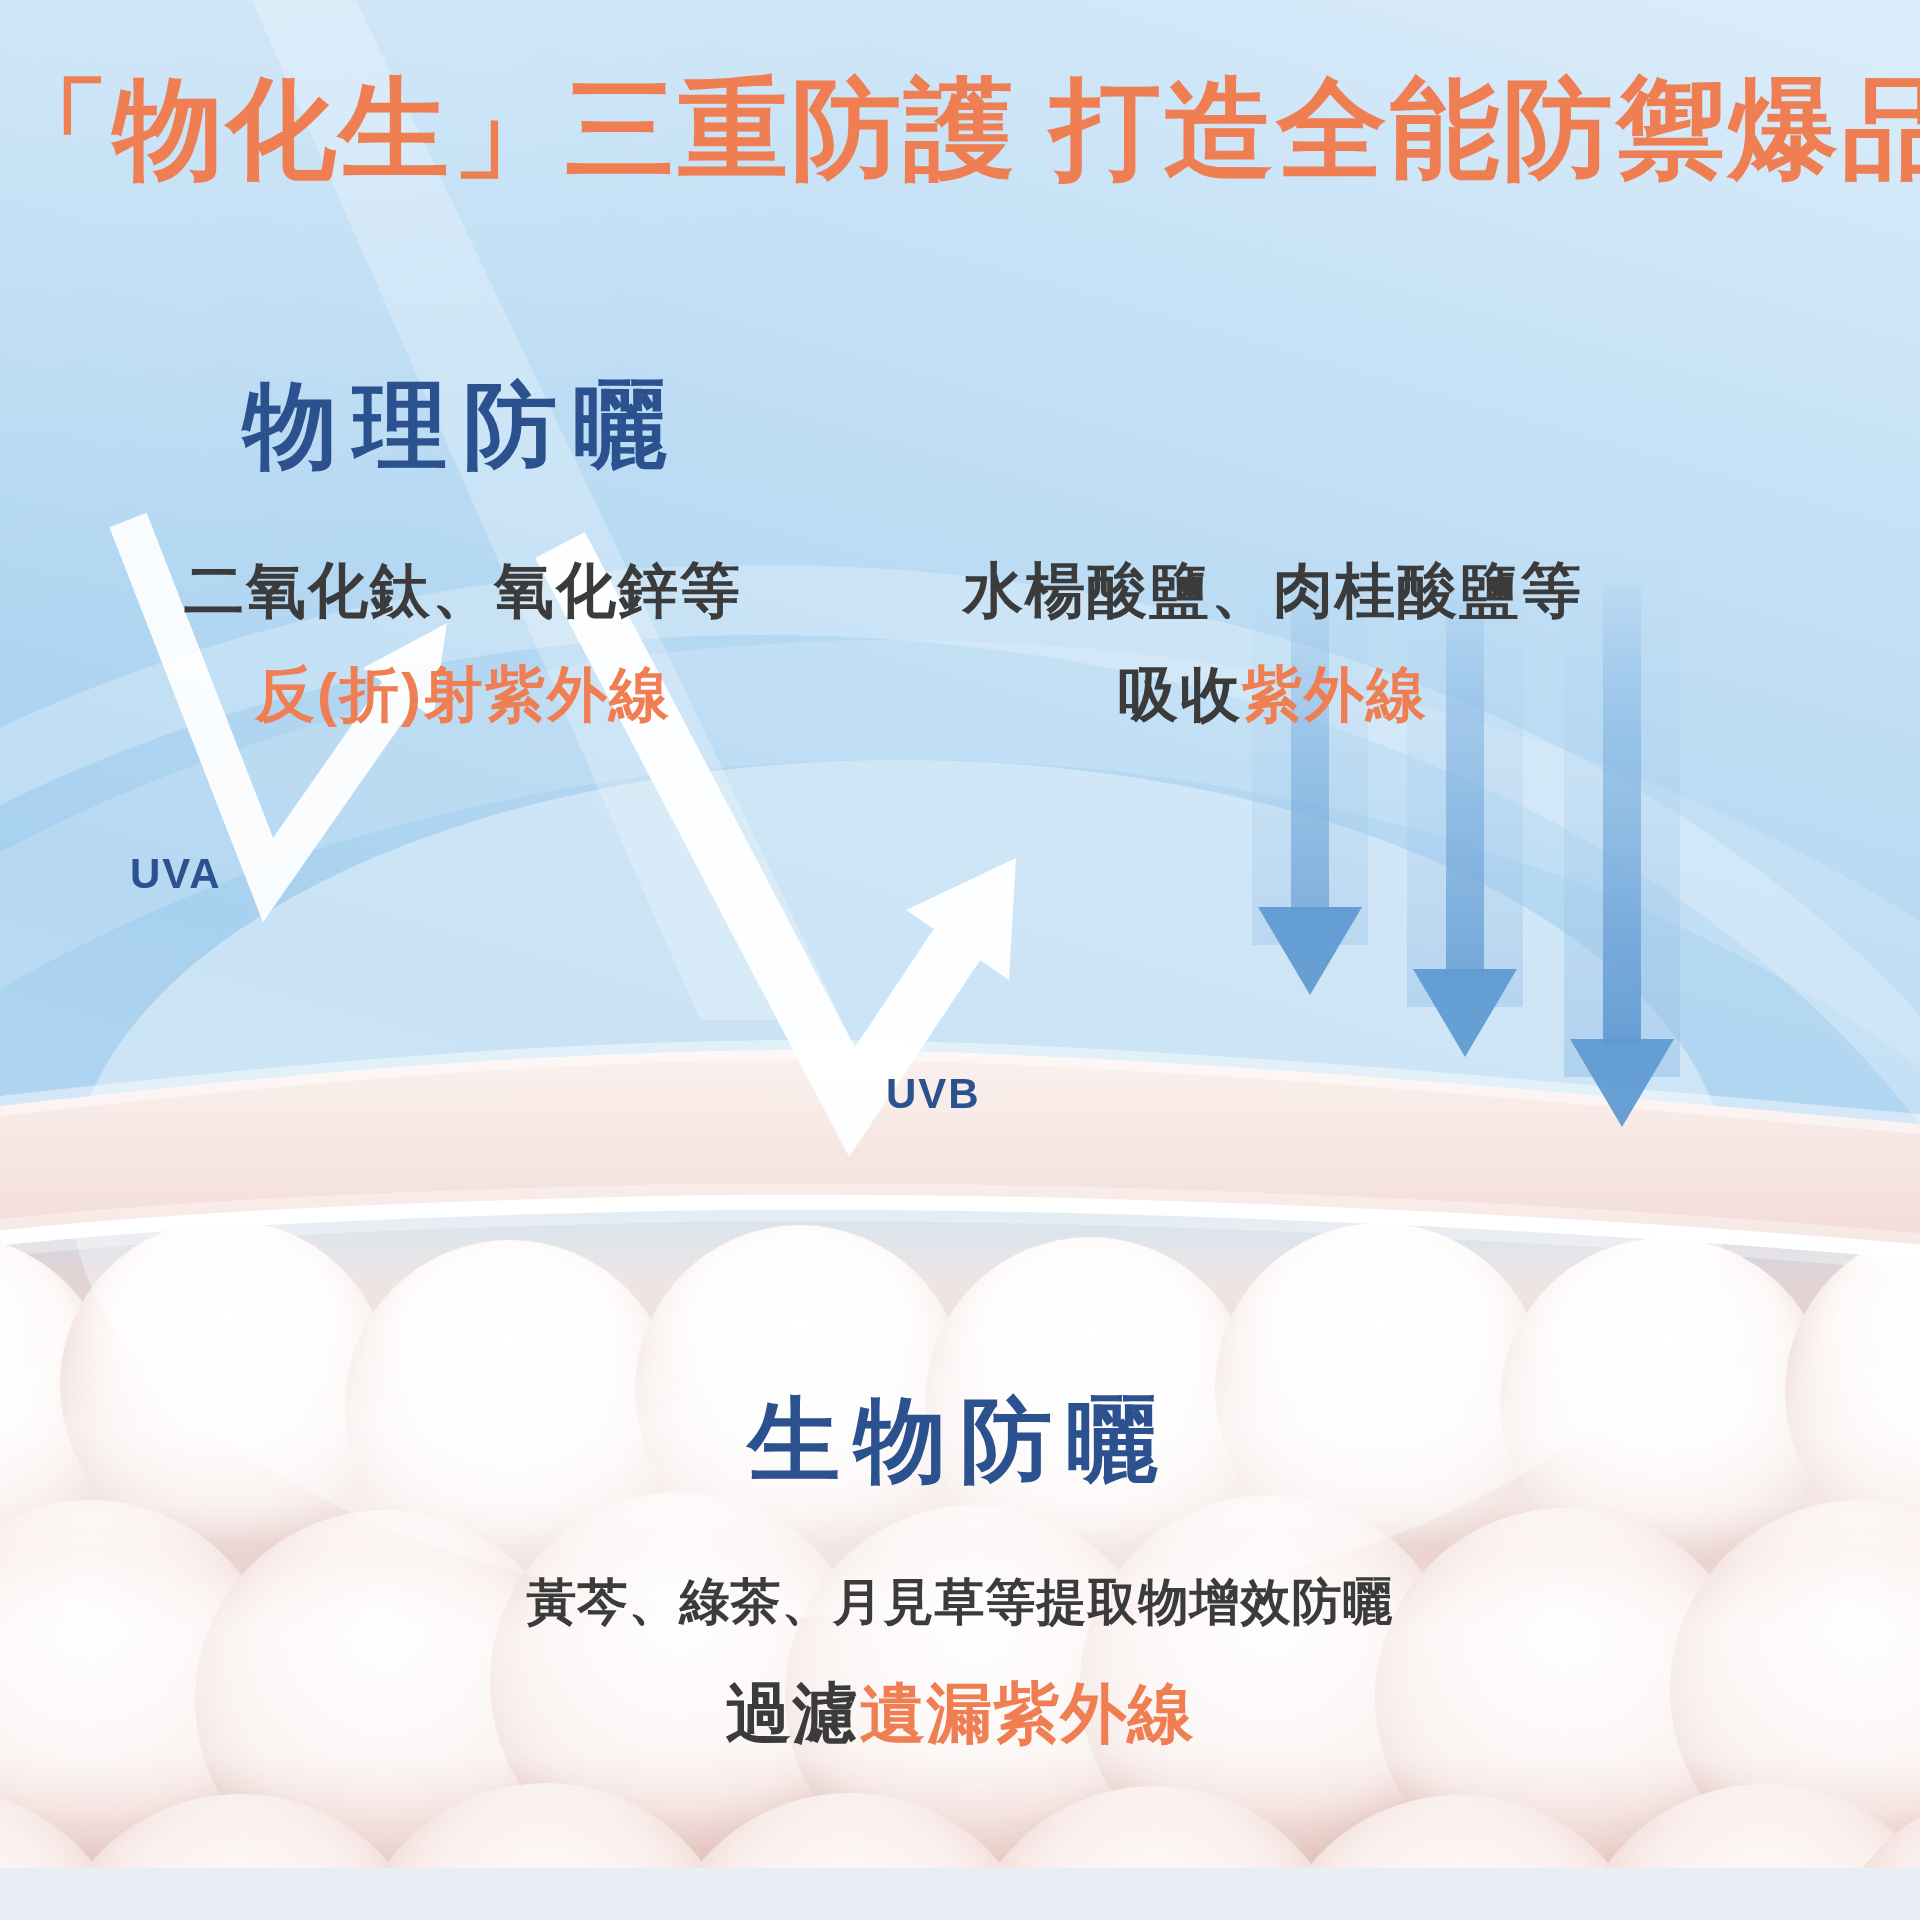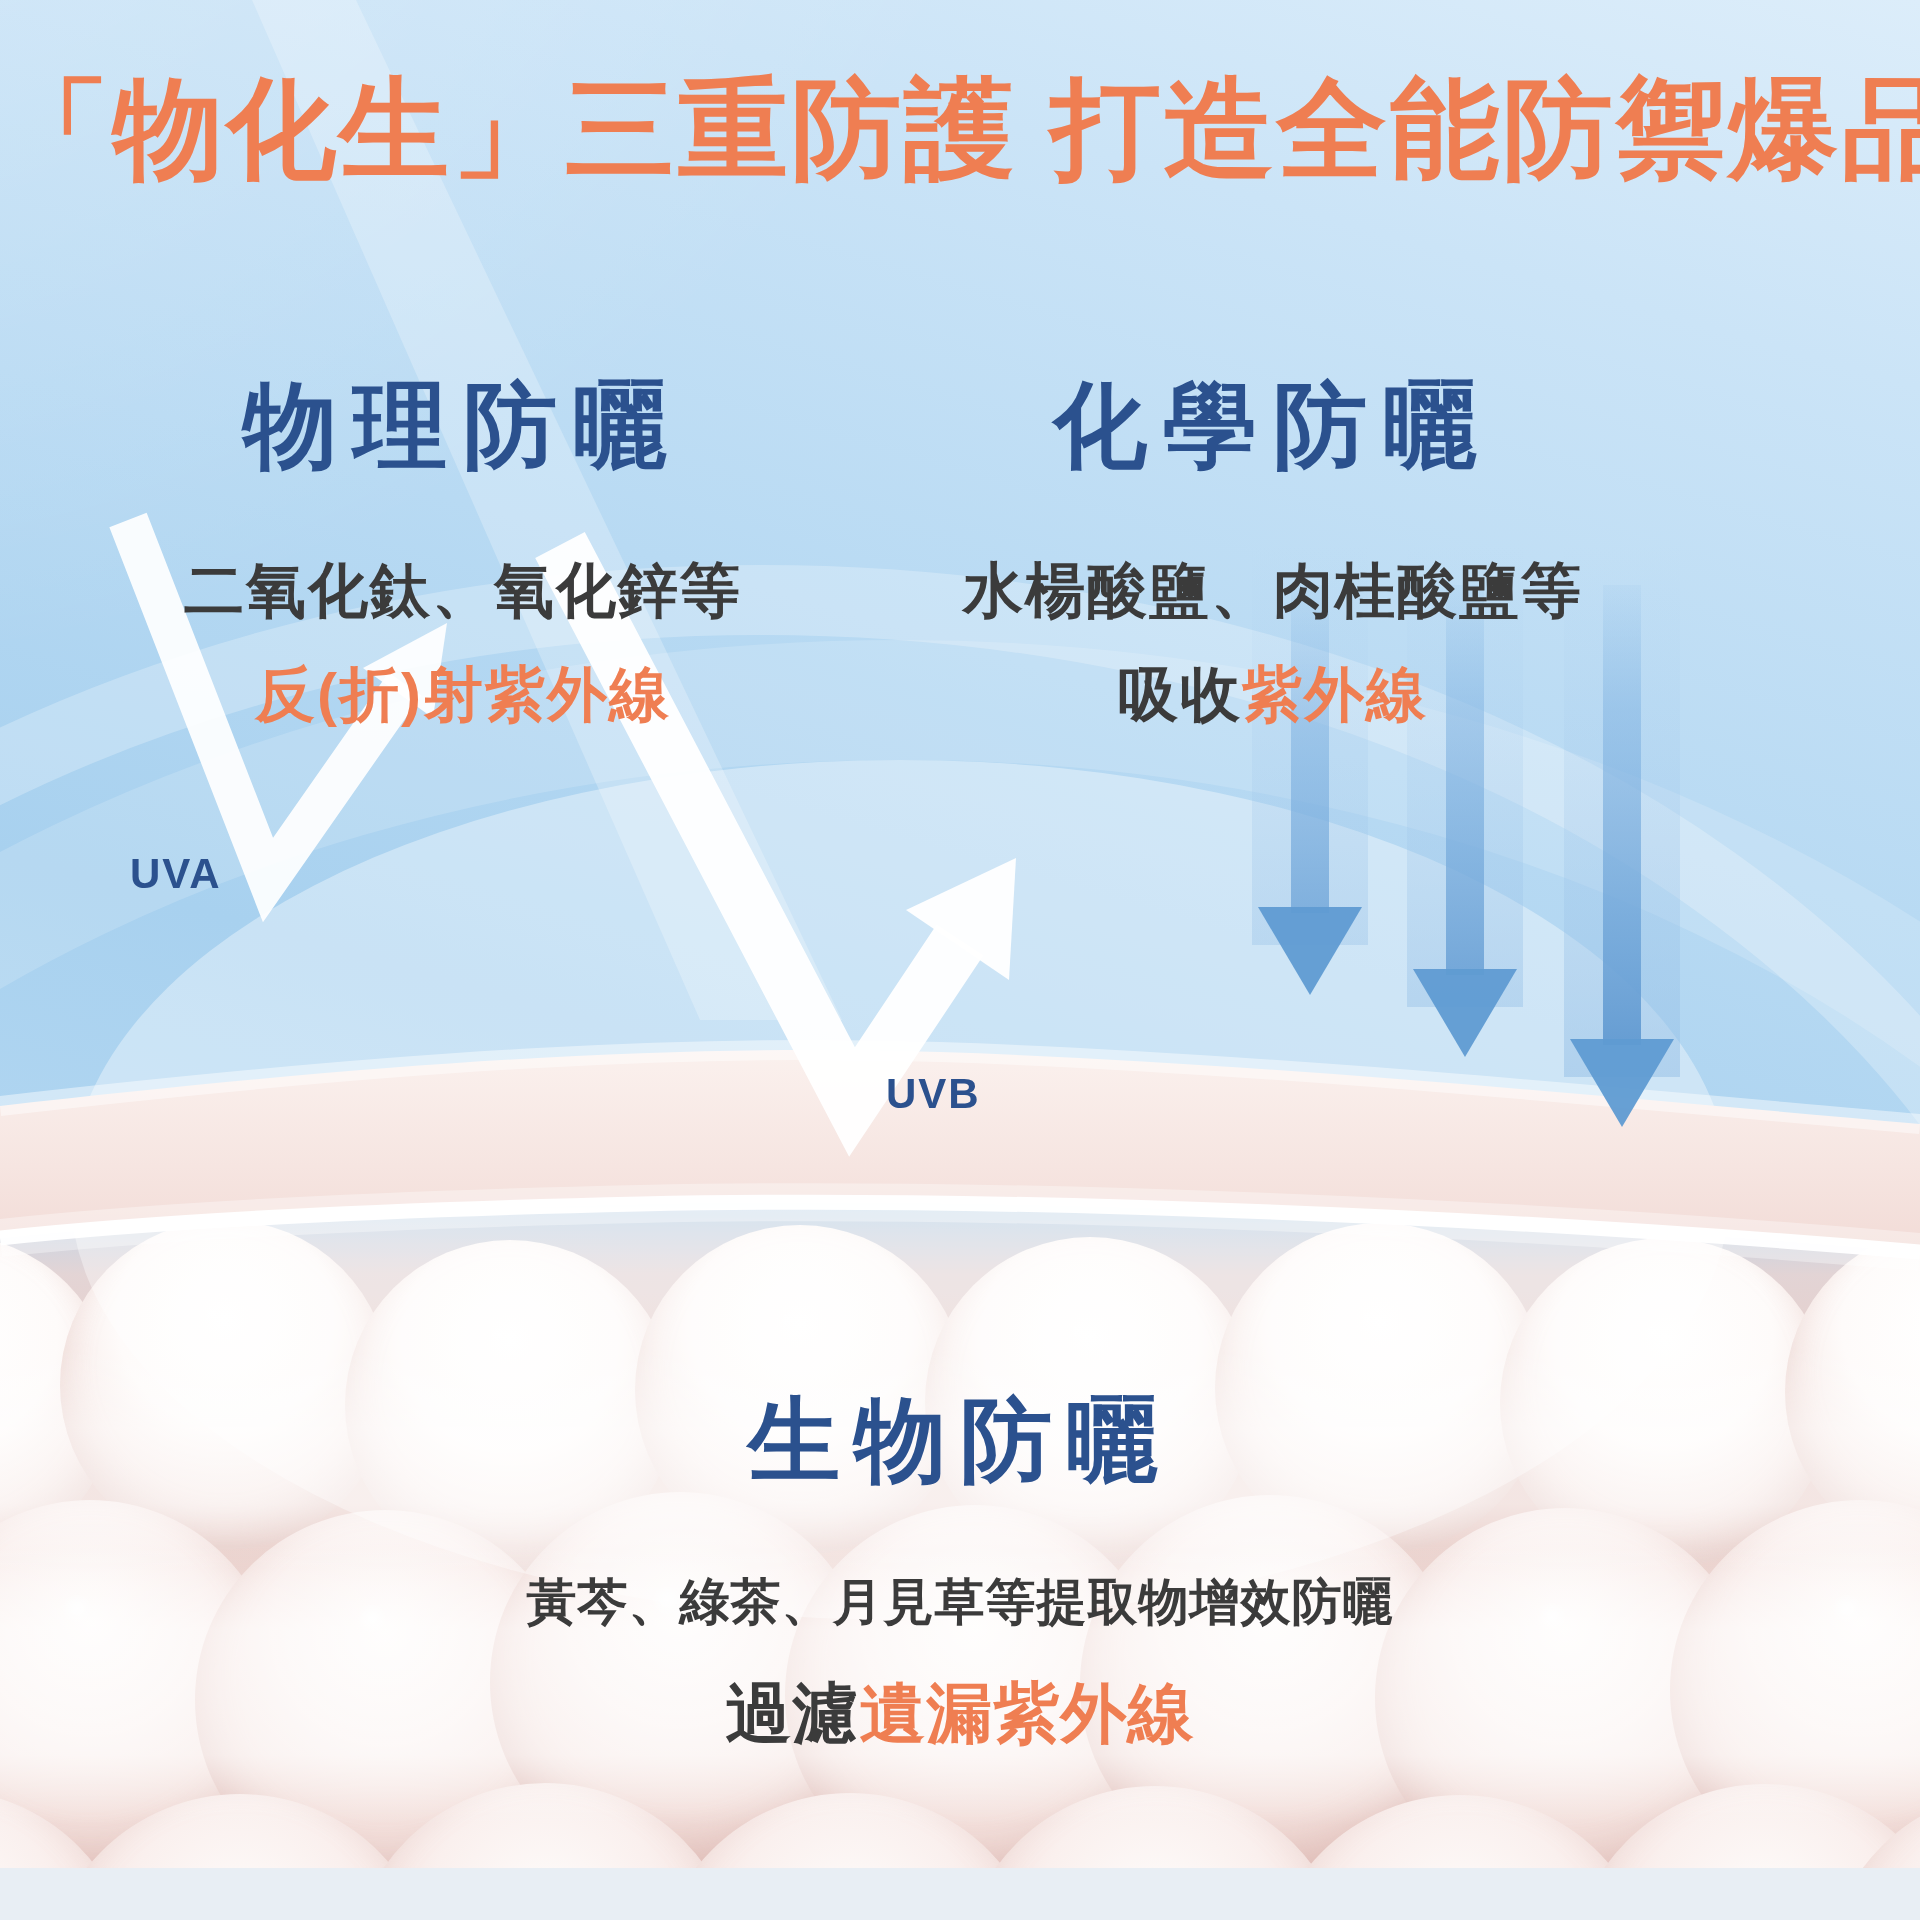--- a/index.html
+++ b/index.html
@@ -184,21 +184,20 @@
 
   <div class="band band1"></div>
   <div class="band band2"></div>
 
   <div class="txt title">「物化生」三重防護 打造全能防禦爆品</div>
 
   <div class="txt sec-heading col-phys h-top">物理防曬</div>
   <div class="txt ing col-phys">二氧化鈦、氧化鋅等</div>
   <div class="txt act orange col-phys">反(折)射紫外線</div>
 
-  <div class="txt sec-heading col-chem h-top">化學防曬</div>
   <div class="txt ing col-chem">水楊酸鹽、肉桂酸鹽等</div>
   <div class="txt act col-chem"><span class="dark" style="position:static">吸收</span><span class="orange" style="position:static">紫外線</span></div>
 
   <div class="txt uv-label uva">UVA</div>
   <div class="txt uv-label uvb">UVB</div>
 
   <div class="txt bio-heading">生物防曬</div>
   <div class="txt bio-ing">黃芩、綠茶、月見草等提取物增效防曬</div>
   <div class="txt bio-act"><span class="dark" style="position:static">過濾</span><span class="orange" style="position:static">遺漏紫外線</span></div>
 </div>

